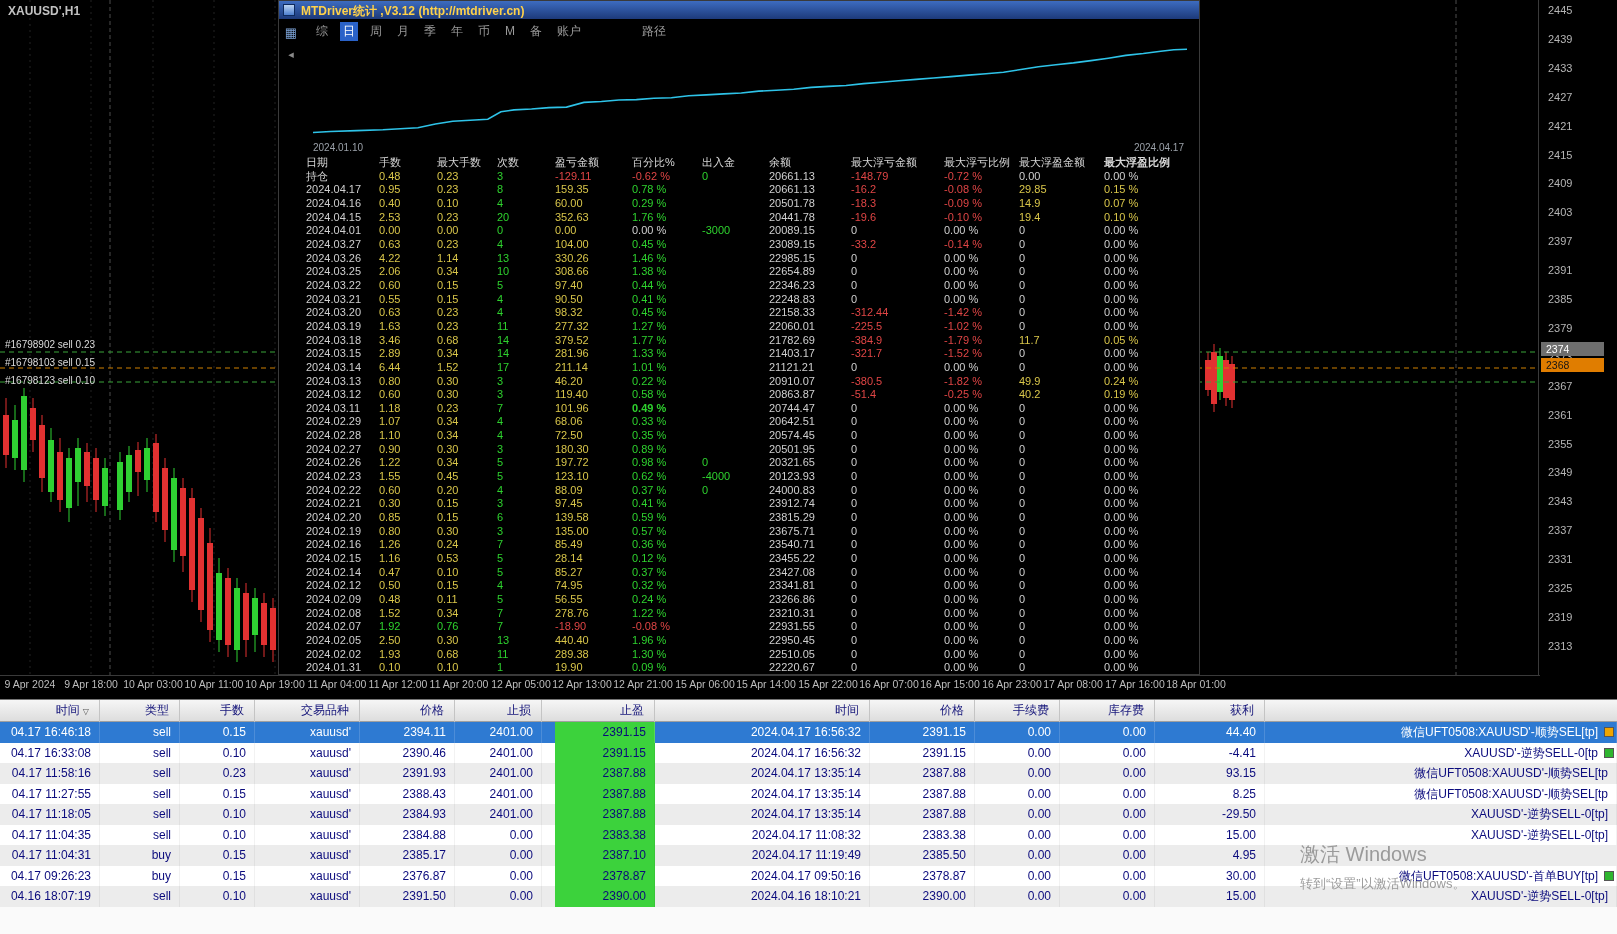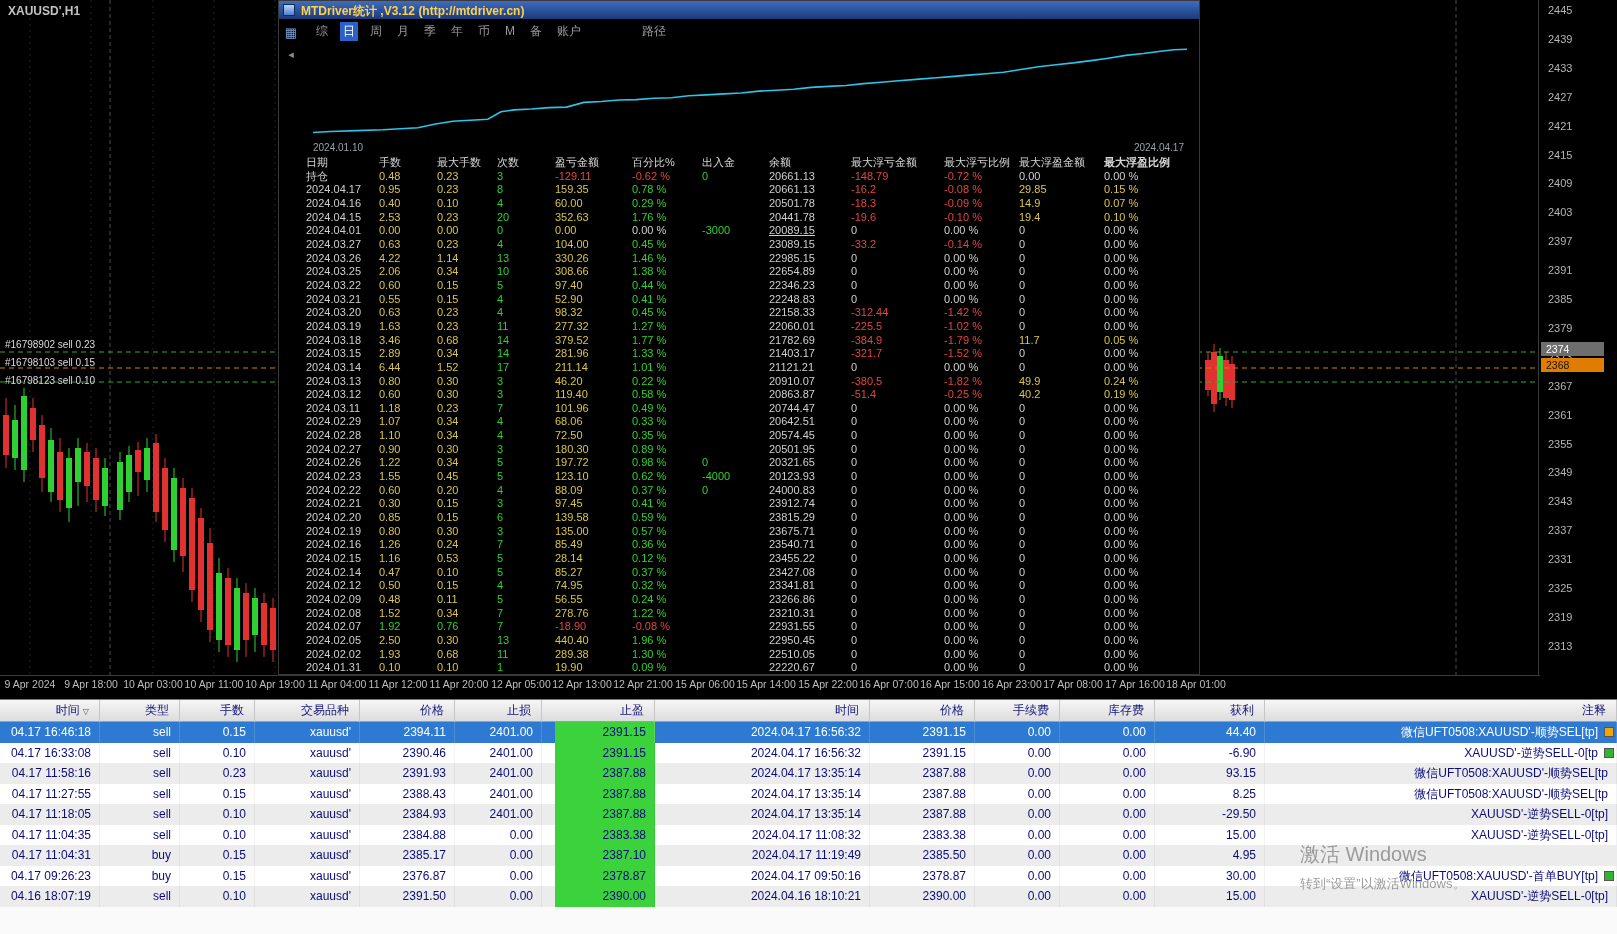--- a/index.html
+++ b/index.html
@@ -327,21 +327,21 @@
           <span class="sc c11" style="color: rgb(217, 198, 74);">0.10 %</span>
         </div>
         <div class="srow">
           <span class="sc c0" style="color: rgb(207, 207, 207);">2024.04.01</span>
           <span class="sc c1" style="color: rgb(217, 198, 74);">0.00</span>
           <span class="sc c2" style="color: rgb(217, 198, 74);">0.00</span>
           <span class="sc c3" style="color: rgb(46, 210, 46);">0</span>
           <span class="sc c4" style="color: rgb(217, 198, 74);">0.00</span>
           <span class="sc c5" style="color: rgb(207, 207, 207);">0.00 %</span>
           <span class="sc c6" style="color: rgb(46, 210, 46);">-3000</span>
-          <span class="sc c7" style="color: rgb(207, 207, 207); text-decoration: underline;">20089.15</span>
+          <span class="sc c7" style="color: rgb(207, 207, 207);">20089.15</span>
           <span class="sc c8" style="color: rgb(207, 207, 207);">0</span>
           <span class="sc c9" style="color: rgb(207, 207, 207);">0.00 %</span>
           <span class="sc c10" style="color: rgb(207, 207, 207);">0</span>
           <span class="sc c11" style="color: rgb(207, 207, 207);">0.00 %</span>
         </div>
         <div class="srow">
           <span class="sc c0" style="color: rgb(207, 207, 207);">2024.03.27</span>
           <span class="sc c1" style="color: rgb(217, 198, 74);">0.63</span>
           <span class="sc c2" style="color: rgb(217, 198, 74);">0.23</span>
           <span class="sc c3" style="color: rgb(46, 210, 46);">4</span>
@@ -390,21 +390,21 @@
           <span class="sc c8" style="color: rgb(207, 207, 207);">0</span>
           <span class="sc c9" style="color: rgb(207, 207, 207);">0.00 %</span>
           <span class="sc c10" style="color: rgb(207, 207, 207);">0</span>
           <span class="sc c11" style="color: rgb(207, 207, 207);">0.00 %</span>
         </div>
         <div class="srow">
           <span class="sc c0" style="color: rgb(207, 207, 207);">2024.03.21</span>
           <span class="sc c1" style="color: rgb(217, 198, 74);">0.55</span>
           <span class="sc c2" style="color: rgb(217, 198, 74);">0.15</span>
           <span class="sc c3" style="color: rgb(46, 210, 46);">4</span>
-          <span class="sc c4" style="color: rgb(217, 198, 74);">52.90</span>
+          <span class="sc c4" style="color: rgb(217, 198, 74);">90.50</span>
           <span class="sc c5" style="color: rgb(46, 210, 46);">0.41 %</span>
           <span class="sc c7" style="color: rgb(207, 207, 207);">22248.83</span>
           <span class="sc c8" style="color: rgb(207, 207, 207);">0</span>
           <span class="sc c9" style="color: rgb(207, 207, 207);">0.00 %</span>
           <span class="sc c10" style="color: rgb(207, 207, 207);">0</span>
           <span class="sc c11" style="color: rgb(207, 207, 207);">0.00 %</span>
         </div>
         <div class="srow">
           <span class="sc c0" style="color: rgb(207, 207, 207);">2024.03.20</span>
           <span class="sc c1" style="color: rgb(217, 198, 74);">0.63</span>
@@ -495,21 +495,21 @@
           <span class="sc c9" style="color: rgb(224, 69, 69);">-0.25 %</span>
           <span class="sc c10" style="color: rgb(217, 198, 74);">40.2</span>
           <span class="sc c11" style="color: rgb(217, 198, 74);">0.19 %</span>
         </div>
         <div class="srow">
           <span class="sc c0" style="color: rgb(207, 207, 207);">2024.03.11</span>
           <span class="sc c1" style="color: rgb(217, 198, 74);">1.18</span>
           <span class="sc c2" style="color: rgb(217, 198, 74);">0.23</span>
           <span class="sc c3" style="color: rgb(46, 210, 46);">7</span>
           <span class="sc c4" style="color: rgb(217, 198, 74);">101.96</span>
-          <span class="sc c5" style="color: rgb(46, 210, 46);">0.49 %</span>
+          <span class="sc c5" style="color: rgb(46, 210, 46); font-weight: bold;">0.49 %</span>
           <span class="sc c7" style="color: rgb(207, 207, 207);">20744.47</span>
           <span class="sc c8" style="color: rgb(207, 207, 207);">0</span>
           <span class="sc c9" style="color: rgb(207, 207, 207);">0.00 %</span>
           <span class="sc c10" style="color: rgb(207, 207, 207);">0</span>
           <span class="sc c11" style="color: rgb(207, 207, 207);">0.00 %</span>
         </div>
         <div class="srow">
           <span class="sc c0" style="color: rgb(207, 207, 207);">2024.02.29</span>
           <span class="sc c1" style="color: rgb(217, 198, 74);">1.07</span>
           <span class="sc c2" style="color: rgb(217, 198, 74);">0.34</span>
@@ -769,21 +769,20 @@
         <div class="hcell hc2">手数</div>
         <div class="hcell hc3">交易品种</div>
         <div class="hcell hc4">价格</div>
         <div class="hcell hc5">止损</div>
         <div class="hcell hc6">止盈</div>
         <div class="hcell hc7">时间</div>
         <div class="hcell hc8">价格</div>
         <div class="hcell hc9">手续费</div>
         <div class="hcell hc10">库存费</div>
         <div class="hcell hc11">获利</div>
-        <div class="hcell hc12">注释</div>
       </div>
     <div id="hist-body">
         <div class="hrow selected alt2 " style="top: 22px;">
           <span class="bcell bc0">04.17 16:46:18</span>
           <span class="bcell bc1">sell</span>
           <span class="bcell bc2">0.15</span>
           <span class="bcell bc3">xauusd'</span>
           <span class="bcell bc4">2394.11</span>
           <span class="bcell bc5">2401.00</span>
           <span class="bcell bc6 tp">2391.15</span>
@@ -800,21 +799,21 @@
           <span class="bcell bc1">sell</span>
           <span class="bcell bc2">0.10</span>
           <span class="bcell bc3">xauusd'</span>
           <span class="bcell bc4">2390.46</span>
           <span class="bcell bc5">2401.00</span>
           <span class="bcell bc6 tp">2391.15</span>
           <span class="bcell bc7">2024.04.17 16:56:32</span>
           <span class="bcell bc8">2391.15</span>
           <span class="bcell bc9">0.00</span>
           <span class="bcell bc10">0.00</span>
-          <span class="bcell bc11">-6.90</span>
+          <span class="bcell bc11">-4.41</span>
           <span class="bcell bc12" style="padding-right: 18px;">XAUUSD'-逆势SELL-0[tp</span>
           <span class="note-icon green"></span>
         </div>
         <div class="hrow alt2 alt" style="top: 63px;">
           <span class="bcell bc0">04.17 11:58:16</span>
           <span class="bcell bc1">sell</span>
           <span class="bcell bc2">0.23</span>
           <span class="bcell bc3">xauusd'</span>
           <span class="bcell bc4">2391.93</span>
           <span class="bcell bc5">2401.00</span>

